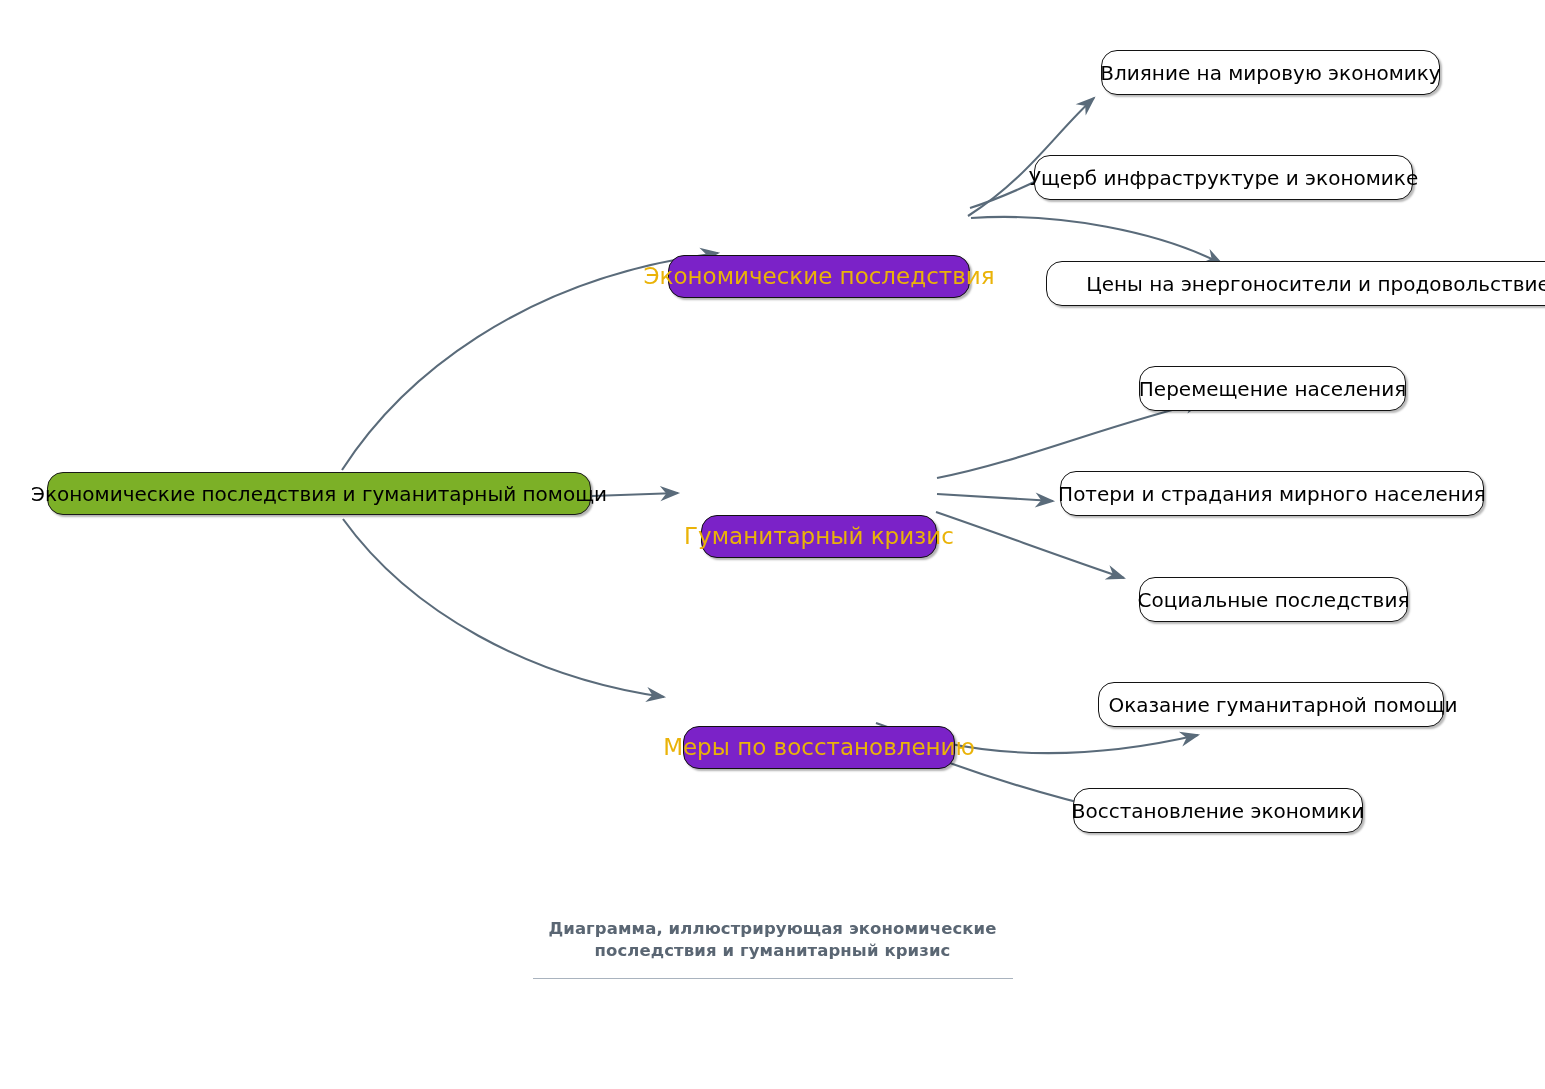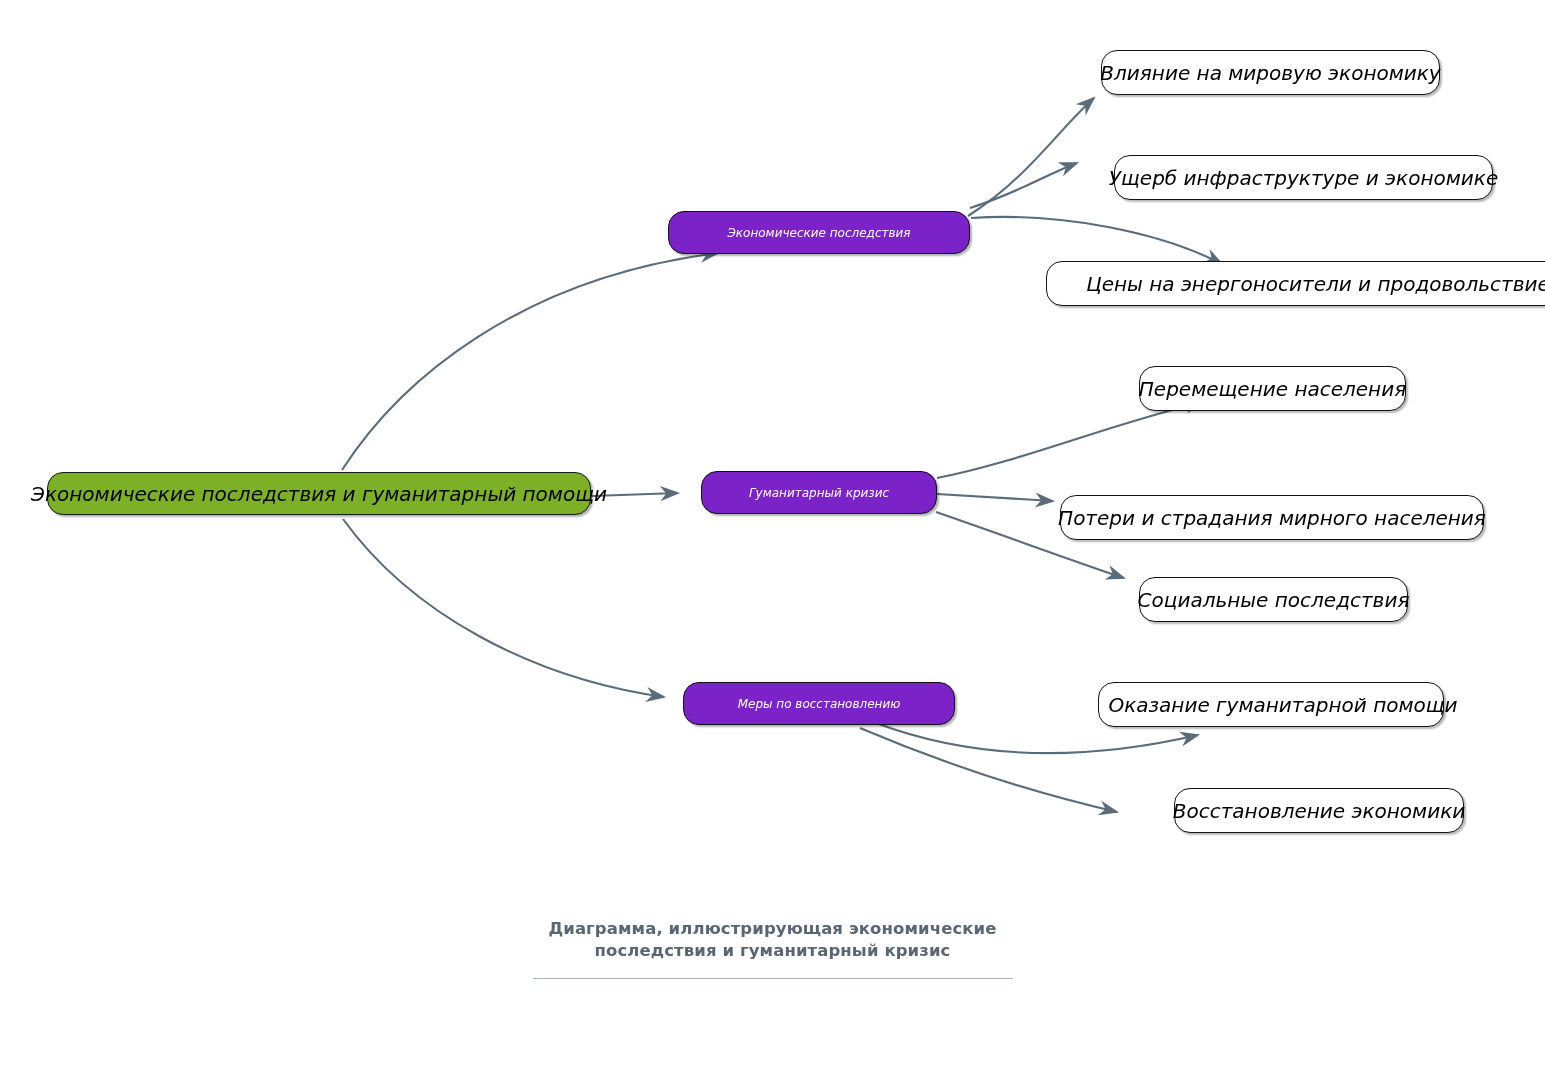--- a/index.html
+++ b/index.html
@@ -31,39 +31,39 @@
     display: flex;
     align-items: center;
     justify-content: center;
     border-radius: 16px;
     white-space: nowrap;
     line-height: 1;
   }
   .node-label {
     display: block;
     white-space: nowrap;
-    font-style: italic;
   }
   
   .node-root {
     background: #7CB027;
     border: 1.6px solid #1a1a1a;
     box-shadow: 2px 2px 2px rgba(0,0,0,0.30);
     font-size: 20px;
     color: #000000;
     padding: 0 16px;
   }
   
   .node-branch {
     background: #7B22C8;
     border: 1.6px solid #111111;
     box-shadow: 2px 2px 2px rgba(0,0,0,0.30);
-    font-size: 12px;
-    color: #ffffff;
+    font-size: 23px;
+    color: #eab308;
     padding: 0 14px;
+    margin-top: 44px;
   }
   
   .node-leaf {
     background: #ffffff;
     border: 1.7px solid #131313;
     box-shadow: 2px 2px 2px rgba(0,0,0,0.28);
     font-size: 20px;
     color: #000000;
     padding: 0 14px;
   }
@@ -137,45 +137,45 @@
   </div>
 
   <div class="node node-branch" style="left:683px; top:682px; width:272px; height:43px;">
     <span class="node-label">Меры по восстановлению</span>
   </div>
 
   <div class="node node-leaf" style="left:1101px; top:50px; width:339px; height:45px;">
     <span class="node-label">Влияние на мировую экономику</span>
   </div>
 
-  <div class="node node-leaf" style="left:1114px; top:155px; width:379px; height:45px;justify-content:center;">
+  <div class="node node-leaf" style="left:1034px; top:155px; width:379px; height:45px;justify-content:center;">
     <span class="node-label">Ущерб инфраструктуре и экономике</span>
   </div>
 
   <div class="node node-leaf" style="left:1046px; top:261px; width:544px; height:45px;">
     <span class="node-label">Цены на энергоносители и продовольствие</span>
   </div>
 
   <div class="node node-leaf" style="left:1139px; top:366px; width:267px; height:45px;">
     <span class="node-label">Перемещение населения</span>
   </div>
 
-  <div class="node node-leaf" style="left:1060px; top:471px; width:424px; height:45px;margin-top:24px;">
+  <div class="node node-leaf" style="left:1060px; top:471px; width:424px; height:45px;">
     <span class="node-label">Потери и страдания мирного населения</span>
   </div>
 
   <div class="node node-leaf" style="left:1139px; top:577px; width:269px; height:45px;">
     <span class="node-label">Социальные последствия</span>
   </div>
 
   <div class="node node-leaf" style="left:1098px; top:682px; width:346px; height:45px;padding-left:38px;">
     <span class="node-label">Оказание гуманитарной помощи</span>
   </div>
 
-  <div class="node node-leaf" style="left:1174px; top:788px; width:290px; height:45px;">
+  <div class="node node-leaf" style="left:1073px; top:788px; width:290px; height:45px;">
     <span class="node-label">Восстановление экономики</span>
   </div>
 
   <div id="footer" style="top:918px;">
     <div class="footer-caption">
       <div>Диаграмма, иллюстрирующая экономические</div>
       <div>последствия и гуманитарный кризис</div>
     </div>
     <div class="footer-rule"></div>
   </div>

